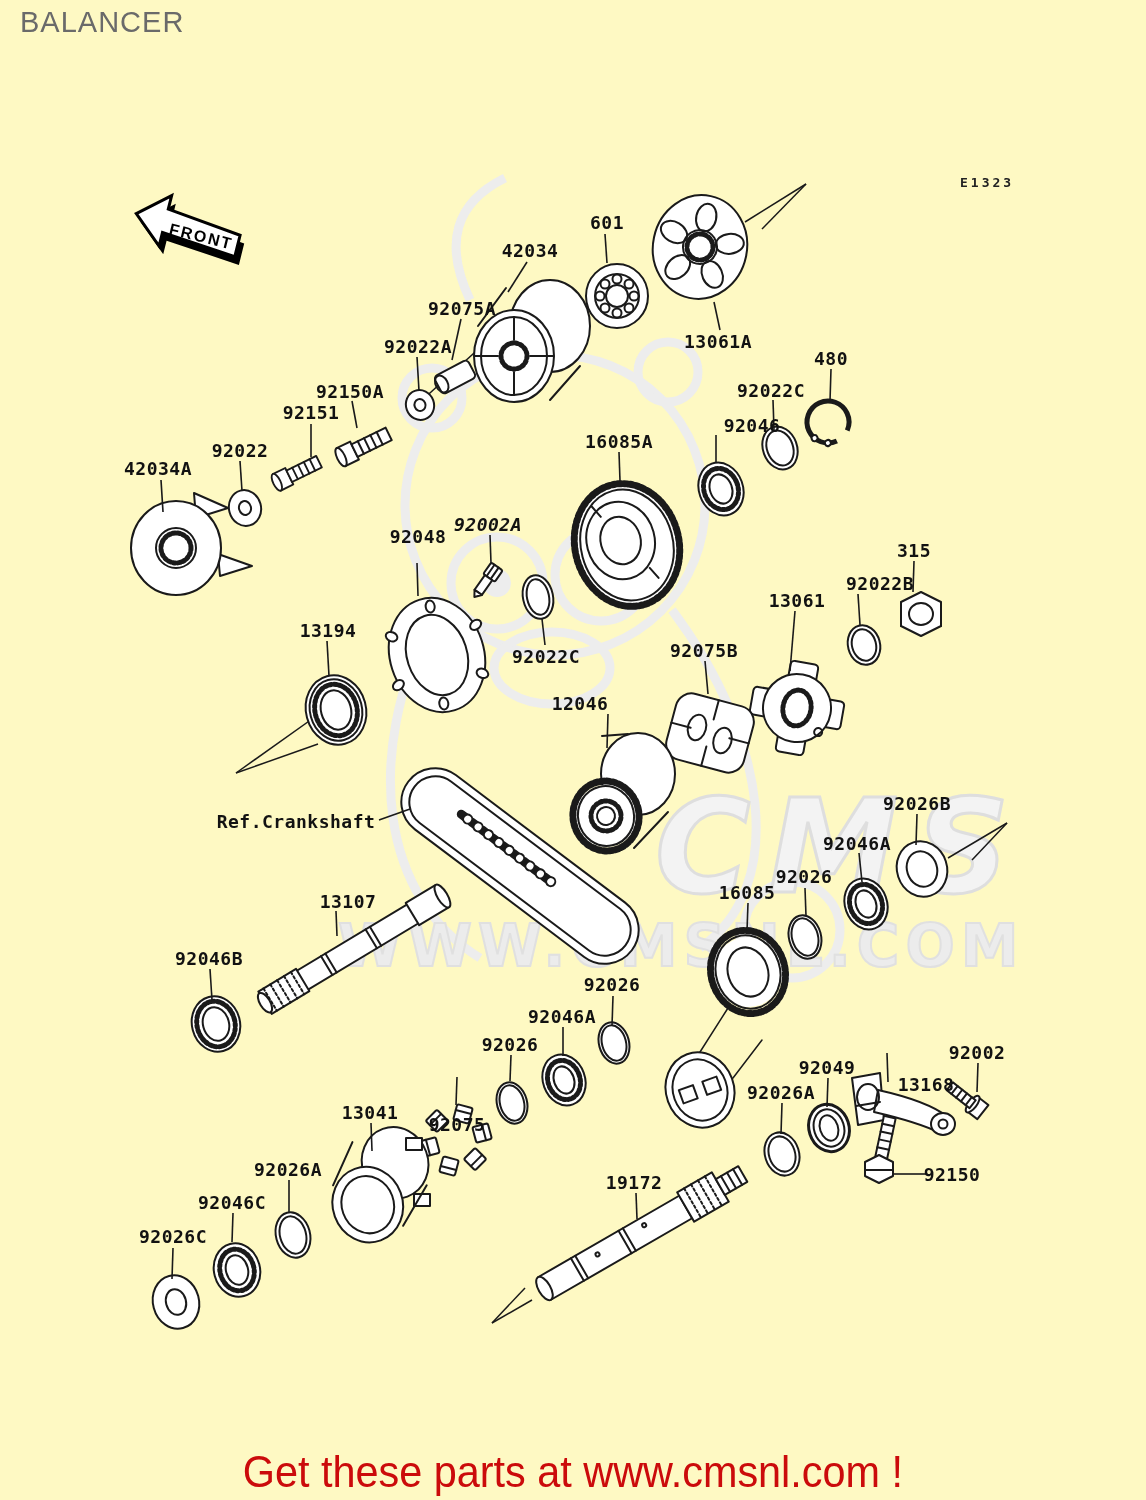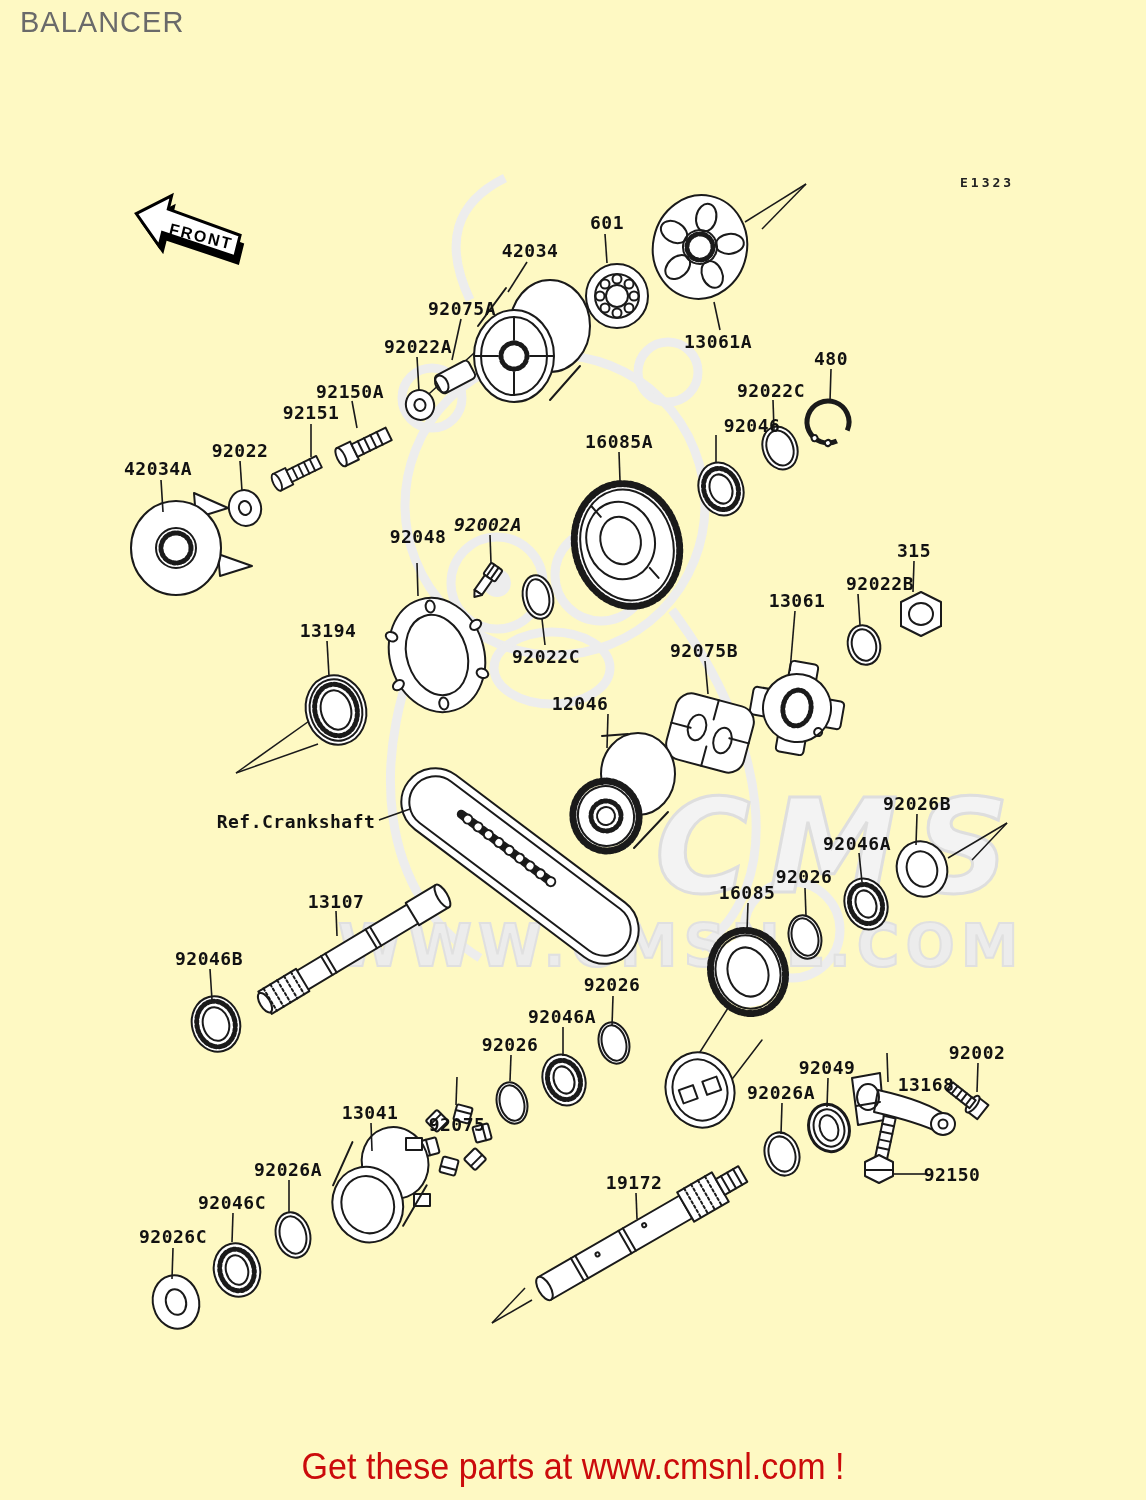--- a/index.html
+++ b/index.html
@@ -5,21 +5,21 @@
   html,body{margin:0;padding:0;}
   body{width:1146px;height:1500px;position:relative;background:#ffffff;overflow:hidden;}
   #stage{position:absolute;inset:0;background:#fef9c3;}
   .page-title{position:absolute;left:20px;top:6px;font-family:"Liberation Sans",sans-serif;
               font-size:29px;font-weight:400;color:#6a6a6a;letter-spacing:1px;}
   .diagram-code{position:absolute;left:960px;top:175px;font-family:"DejaVu Sans Mono",monospace;
               font-weight:700;font-size:13px;letter-spacing:3px;color:#222;}
   .part-label{position:absolute;transform:translate(-50%,-50%);font-family:"DejaVu Sans Mono",monospace;
               font-weight:700;font-size:18px;letter-spacing:.5px;color:#121212;white-space:nowrap;}
   .footer-cta{position:absolute;left:0;right:0;top:1446px;text-align:center;color:#cb0b0b;
-              font-family:"Liberation Sans",sans-serif;font-size:37px;font-weight:400;}
+              font-family:"Liberation Sans",sans-serif;font-size:45px;font-weight:400;}
   .footer-cta span{display:inline-block;transform:scaleX(.92);transform-origin:center;}
   svg{position:absolute;left:0;top:0;}
   .pt{stroke:#1a1a1a;stroke-width:2;fill:#fff;stroke-linejoin:round;stroke-linecap:round;}
   .nofill{fill:none;}
   .thin{stroke:#1a1a1a;stroke-width:1.5;fill:none;}
   .hatch{fill:none;stroke:#1a1a1a;stroke-dasharray:2.2 2.6;stroke-width:5;}
   .teeth{fill:none;stroke:#1a1a1a;stroke-dasharray:3 3;stroke-width:7;}
   .lead{stroke:#1a1a1a;stroke-width:1.6;}
   .wm{stroke:#ededed;stroke-width:9;fill:none;}
   .wm-fill{fill:#ededed;stroke:none;}
@@ -535,21 +535,21 @@
       <div class="part-label" style="left: 797px; top: 600px;">13061</div>
       <div class="part-label" style="left: 328px; top: 630px;">13194</div>
       <div class="part-label" style="left: 704px; top: 650px;">92075B</div>
       <div class="part-label" style="left: 546px; top: 656px;">92022C</div>
       <div class="part-label" style="left: 580px; top: 703px;">12046</div>
       <div class="part-label" style="left: 296px; top: 821px;">Ref.Crankshaft</div>
       <div class="part-label" style="left: 917px; top: 803px;">92026B</div>
       <div class="part-label" style="left: 857px; top: 843px;">92046A</div>
       <div class="part-label" style="left: 804px; top: 876px;">92026</div>
       <div class="part-label" style="left: 747px; top: 892px;">16085</div>
-      <div class="part-label" style="left: 336px; top: 901px;">13107</div>
+      <div class="part-label" style="left: 348px; top: 901px;">13107</div>
       <div class="part-label" style="left: 209px; top: 958px;">92046B</div>
       <div class="part-label" style="left: 612px; top: 984px;">92026</div>
       <div class="part-label" style="left: 562px; top: 1016px;">92046A</div>
       <div class="part-label" style="left: 510px; top: 1044px;">92026</div>
       <div class="part-label" style="left: 457px; top: 1124px;">92075</div>
       <div class="part-label" style="left: 886px; top: 1084px; margin-left: 40px;">13168</div>
       <div class="part-label" style="left: 977px; top: 1052px;">92002</div>
       <div class="part-label" style="left: 827px; top: 1067px;">92049</div>
       <div class="part-label" style="left: 781px; top: 1092px;">92026A</div>
       <div class="part-label" style="left: 370px; top: 1112px;">13041</div>

